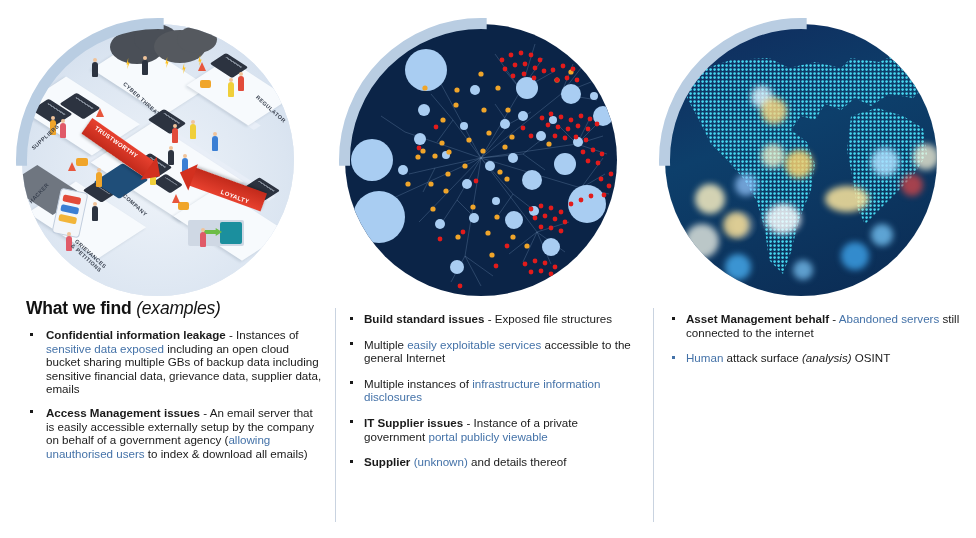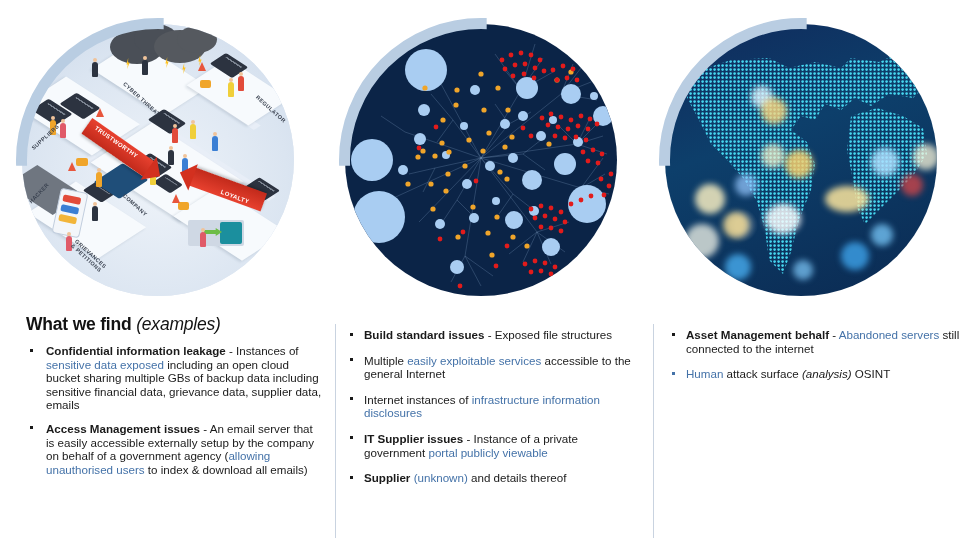--- a/index.html
+++ b/index.html
@@ -135,21 +135,21 @@
     background:
       radial-gradient(circle at 28% 74%, rgba(255,255,255,.28) 0 2%, transparent 6%),
       linear-gradient(160deg,#102a5c 0%, #0d3f6b 40%, #0b2a52 100%);
   }
   .map-mask{position:absolute; left:0; top:0; width:100%; height:100%;}
   .bokeh{position:absolute;border-radius:50%;filter:blur(3px);}
 
   
   .content {
     position: absolute;
-    left: 0; top: 310px;
+    left: 0; top: 294px;
     width: 824px; height: 228px;
   }
   .col { position: absolute; top: 0; }
   .col1 { left: 26px;  width: 296px; }
   .col2 { left: 346px; width: 290px; }
   .col3 { left: 668px; width: 292px; }
 
   .divider {
     position: absolute;
     top: 14px;
@@ -525,21 +525,21 @@
     <ul class="bullets">
         <li><span class="dot"></span><span><b>Confidential information leakage</b></span><span> - Instances of </span><span class="blu">sensitive data exposed</span><span> including an open cloud bucket sharing multiple GBs of backup data including sensitive financial data, grievance data, supplier data, emails</span></li>
         <li><span class="dot"></span><span><b>Access Management issues</b></span><span> - An email server that is easily accessible externally setup by the company on behalf of a government agency (</span><span class="blu">allowing unauthorised users</span><span> to index &amp; download all emails)</span></li>
       </ul>
   </div>
 
   <div class="col col2">
     <ul class="bullets" style="margin-top:18px;">
         <li><span class="dot"></span><span><b>Build standard issues</b></span><span> - Exposed file structures</span></li>
         <li><span class="dot"></span><span>Multiple </span><span class="blu">easily exploitable services</span><span> accessible to the general Internet</span></li>
-        <li><span class="dot"></span><span>Internet instances of </span><span class="blu">infrastructure information disclosures</span></li>
+        <li><span class="dot"></span><span>Multiple instances of </span><span class="blu">infrastructure information disclosures</span></li>
         <li><span class="dot"></span><span><b>IT Supplier issues</b></span><span> - Instance of a private government </span><span class="blu">portal publicly viewable</span></li>
         <li><span class="dot"></span><span><b>Supplier</b></span><span> </span><span class="blu">(unknown)</span><span> and details thereof</span></li>
       </ul>
   </div>
 
   <div class="col col3">
     <ul class="bullets" style="margin-top:18px;">
         <li><span class="dot"></span><span><b>Asset Management behalf</b></span><span> - </span><span class="blu">Abandoned servers</span><span> still connected to the internet</span></li>
         <li class="blue"><span class="dot"></span><span class="blu">Human</span><span> attack surface </span><span class="it">(analysis)</span><span> OSINT</span></li>
       </ul>

